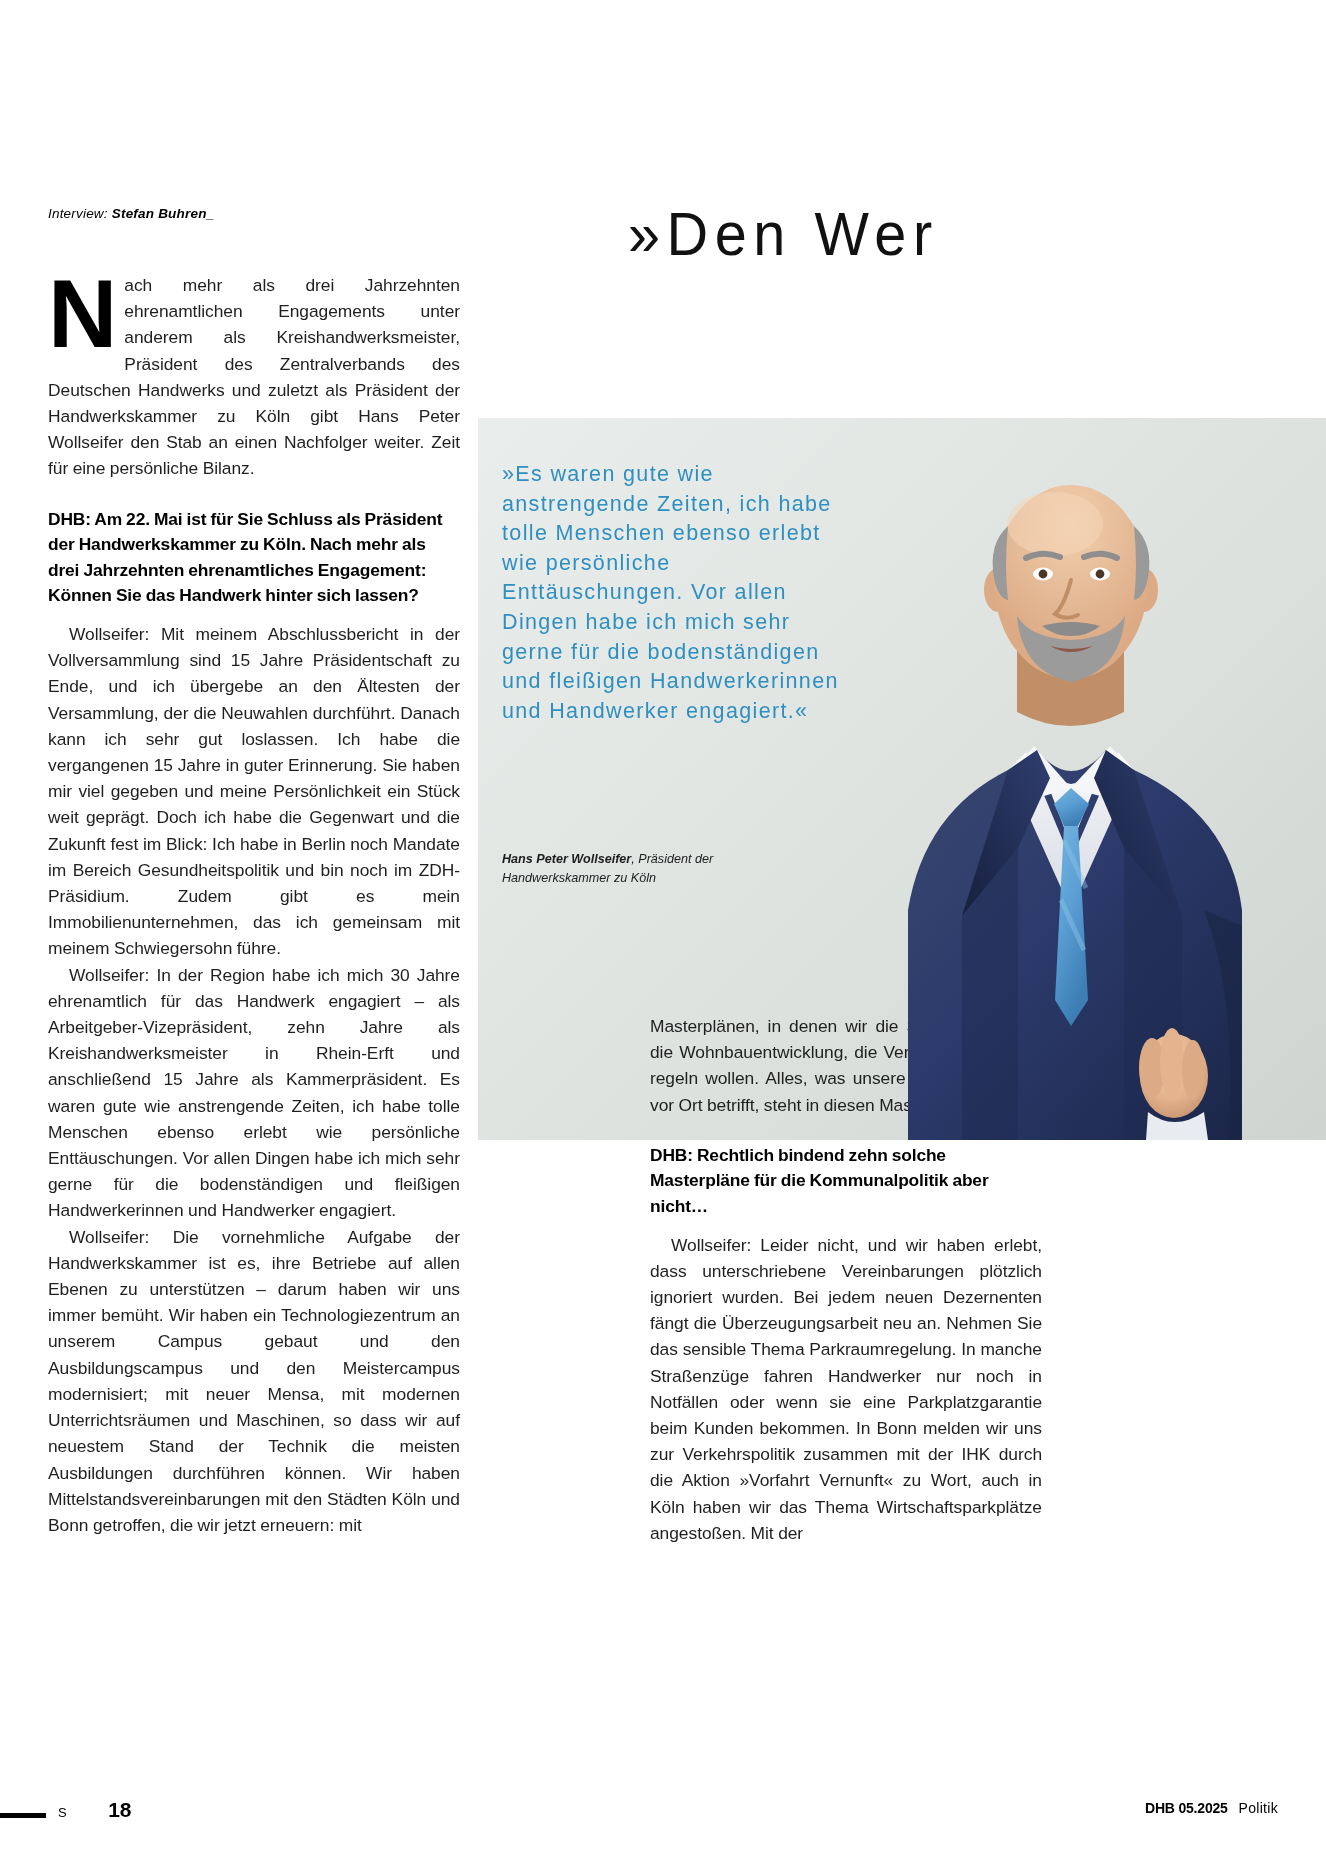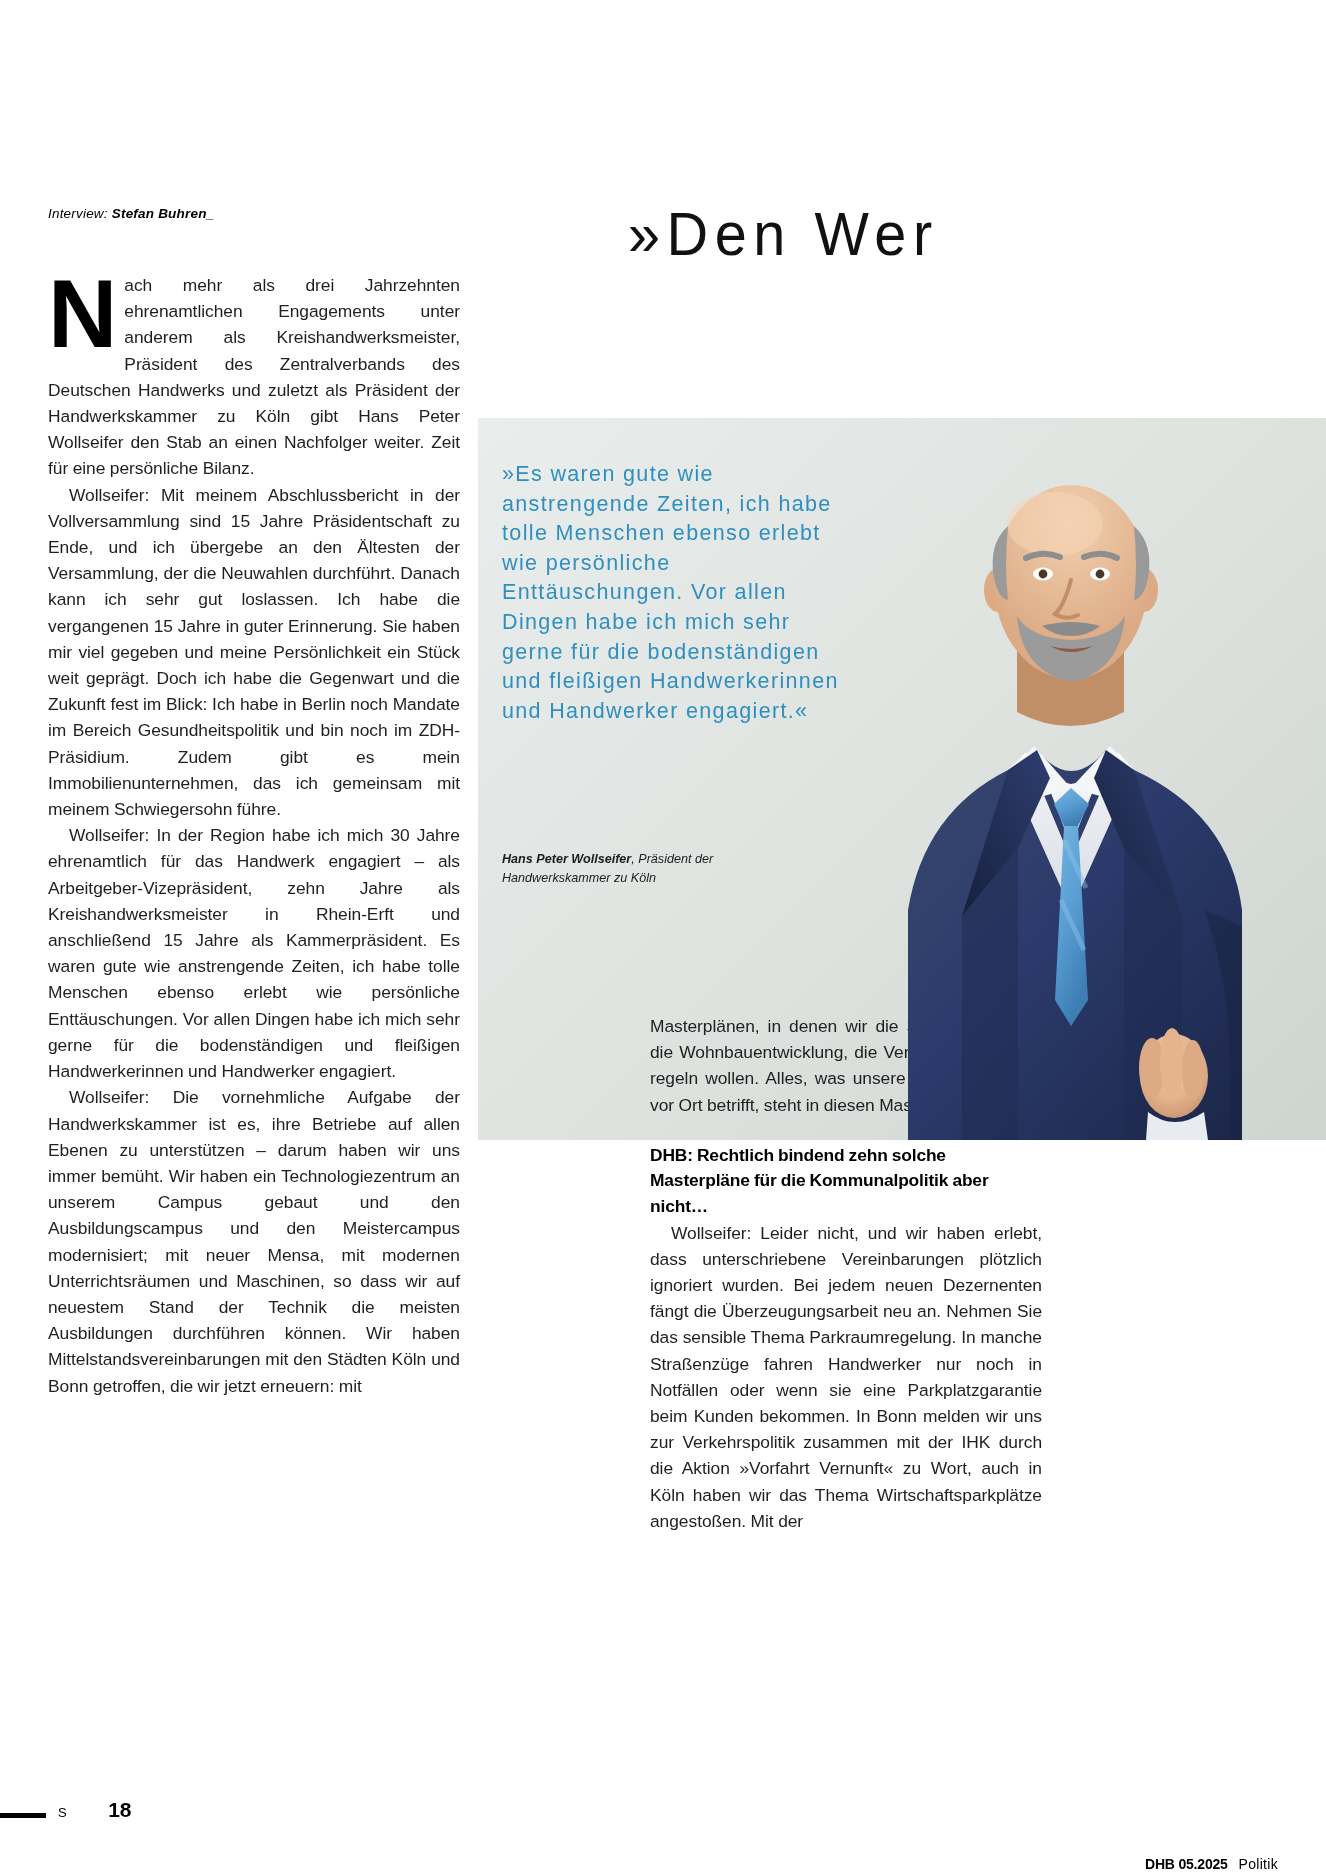--- a/index.html
+++ b/index.html
@@ -49,21 +49,21 @@
   .q {
     font-size:17.4px;
     line-height:25.6px;
     font-weight:bold;
     text-align:left;
     color:#000;
     margin-top:25px;
     letter-spacing:-0.15px;
     word-spacing:-0.6px;
   }
-  .q + .para { margin-top:0px; }
+  .q + .para { margin-top:12px; }
 
   #dropcap {
     float:left;
     font-size:96px;
     line-height:76px;
     font-weight:900;
     margin:4px 9px 0 0;
     color:#000;
     letter-spacing:-2px;
   }
@@ -122,41 +122,42 @@
     position:absolute; left:0px; top:1813px;
     width:46px; height:5px; background:#000;
   }
   #footLeft {
     position:absolute; left:58px; top:1798px;
     font-size:15px; color:#000; white-space:nowrap;
   }
   #footLeft .s { font-size:13px; font-weight:400; letter-spacing:.5px; }
   #footLeft .pg { font-size:21px; font-weight:bold; letter-spacing:-.3px;margin-left:37px; }
   #footRight {
-    position:absolute; right:48px; top:1856px;
+    position:absolute; right:48px; top:1800px;
     font-size:14px; white-space:nowrap; color:#000;
   }
   #footRight .iss { font-weight:bold; letter-spacing:-.2px; }
   #footRight .sec { font-weight:400; margin-left:7px; letter-spacing:.3px; }
 </style>
 </head>
 <body>
 
 <div id="byline">
   <span>Interview:</span>
   <span class="nm">Stefan Buhren_</span>
 </div>
 
 <div id="headline">»Den Wer</div>
 
 <div id="colLeft">
   <p class="para">
     <span id="dropcap">N</span><span>ach mehr als drei Jahrzehnten ehrenamtlichen Engagements unter anderem als Kreishandwerksmeister, Präsident des Zentralverbands des Deutschen Handwerks und zuletzt als Präsident der Handwerkskammer zu Köln gibt Hans Peter Wollseifer den Stab an einen Nachfolger weiter. Zeit für eine persönliche Bilanz.</span>
   </p>
 
+  <p class="q">DHB: Am 22. Mai ist für Sie Schluss als Präsident der Handwerkskammer zu Köln. Nach mehr als drei Jahrzehnten ehrenamtliches Engagement: Können Sie das Handwerk hinter sich lassen?</p>
   <p class="para indent">Wollseifer: Mit meinem Abschlussbericht in der Vollversammlung sind 15 Jahre Präsidentschaft zu Ende, und ich übergebe an den Ältesten der Versammlung, der die Neuwahlen durchführt. Danach kann ich sehr gut loslassen. Ich habe die vergangenen 15 Jahre in guter Erinnerung. Sie haben mir viel gegeben und meine Persönlichkeit ein Stück weit geprägt. Doch ich habe die Gegenwart und die Zukunft fest im Blick: Ich habe in Berlin noch Mandate im Bereich Gesundheitspolitik und bin noch im ZDH-Präsidium. Zudem gibt es mein Immobilienunternehmen, das ich gemeinsam mit meinem Schwiegersohn führe.</p>
 
   <p class="para indent">Wollseifer: In der Region habe ich mich 30 Jahre ehrenamtlich für das Handwerk engagiert – als Arbeitgeber-Vizepräsident, zehn Jahre als Kreishandwerksmeister in Rhein-Erft und anschließend 15 Jahre als Kammerpräsident. Es waren gute wie anstrengende Zeiten, ich habe tolle Menschen ebenso erlebt wie persönliche Enttäuschungen. Vor allen Dingen habe ich mich sehr gerne für die bodenständigen und fleißigen Handwerkerinnen und Handwerker engagiert.</p>
 
   <p class="para indent">Wollseifer: Die vornehmliche Aufgabe der Handwerkskammer ist es, ihre Betriebe auf allen Ebenen zu unterstützen – darum haben wir uns immer bemüht. Wir haben ein Technologiezentrum an unserem Campus gebaut und den Ausbildungscampus und den Meistercampus modernisiert; mit neuer Mensa, mit modernen Unterrichtsräumen und Maschinen, so dass wir auf neuestem Stand der Technik die meisten Ausbildungen durchführen können. Wir haben Mittelstandsvereinbarungen mit den Städten Köln und Bonn getroffen, die wir jetzt erneuern: mit</p>
 </div>
 
 <div id="photo">
   <div id="photoBgSoft"></div>
 

